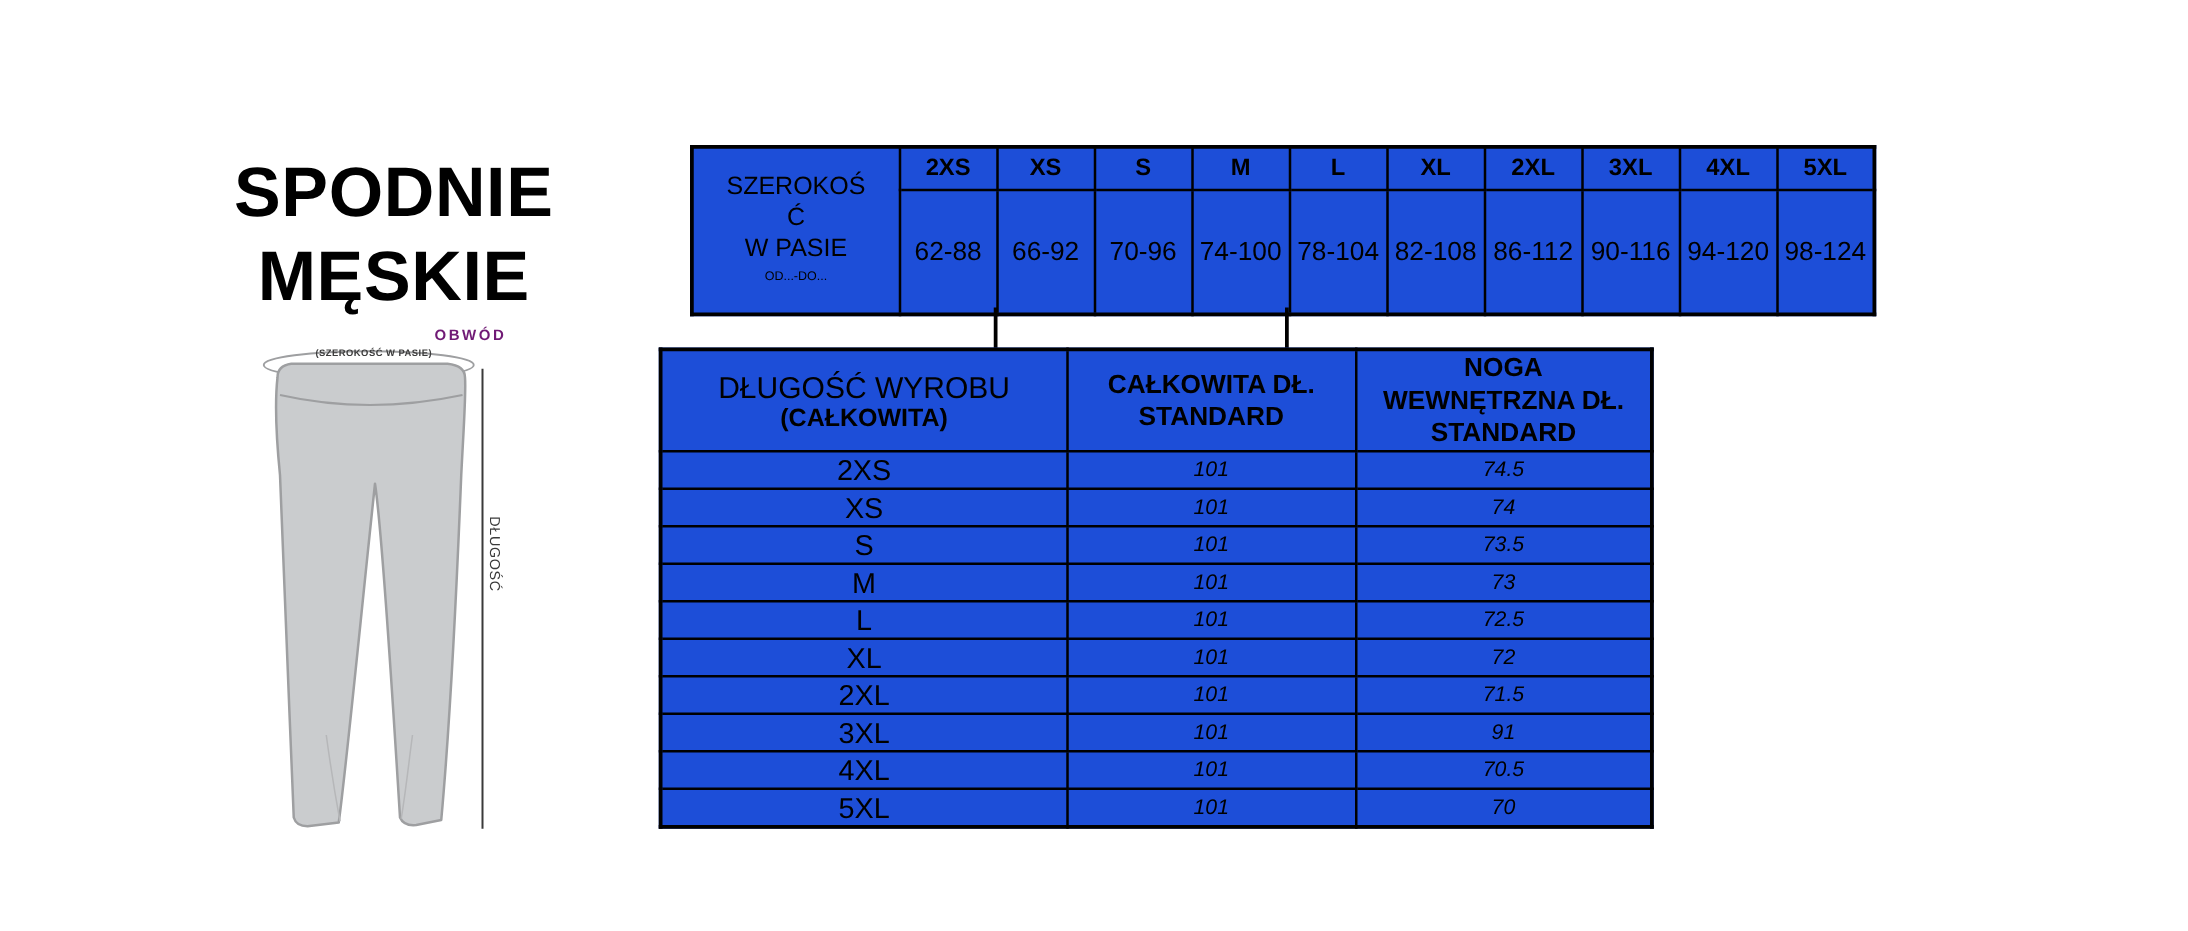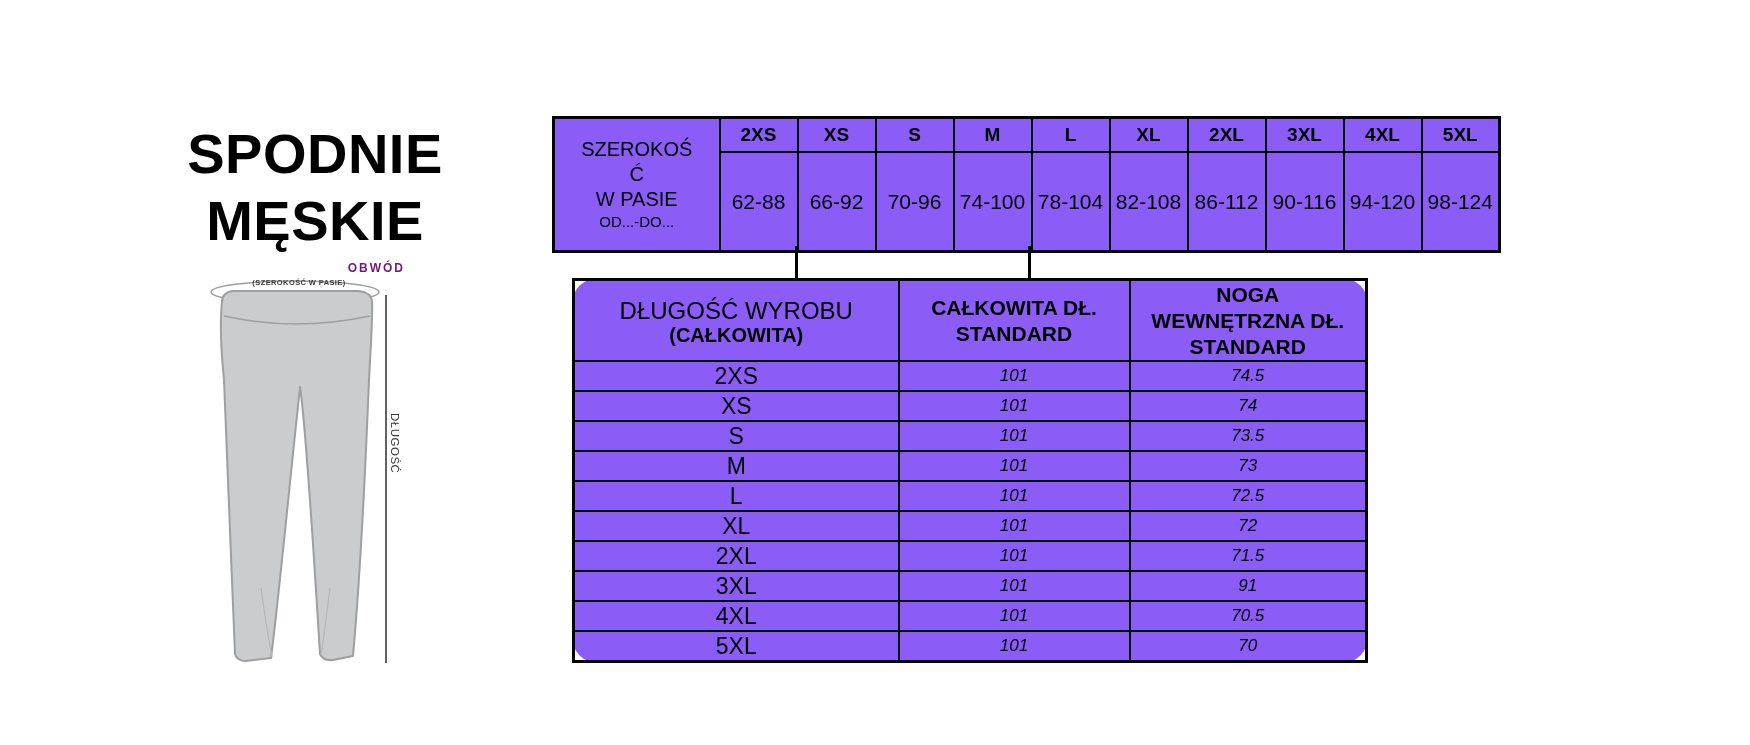--- a/index.html
+++ b/index.html
@@ -23,35 +23,35 @@
   .obwod-sub{
     position:absolute;left:0px;top:20px;width:212px;text-align:center;
     font-weight:bold;font-size:7.5px;letter-spacing:0.4px;color:#3c3c3c;
   }
   .dlugosc{
     position:absolute;left:196px;top:155px;height:70px;
     writing-mode:vertical-rl;font-size:11.5px;color:#3a3a3a;letter-spacing:0.5px;
     white-space:nowrap;
   }
   
-  table{border-collapse:collapse;table-layout:fixed;position:absolute;background:#8b5cf6;}
+  table{border-collapse:collapse;table-layout:fixed;position:absolute;background:#1d4ed8;}
   td,th{border:2px solid #000;padding:0;text-align:center;vertical-align:middle;overflow:hidden;}
   .size-table, .length-table{border:3px solid #000;}
   
   .size-table{left:552px;top:116px;}
   .size-table .hdr-cell{font-size:20px;line-height:25px;font-weight:normal;}
-  .size-table .hdr-od{font-size:15px;line-height:20px;}
+  .size-table .hdr-od{font-size:10px;line-height:20px;}
   .size-table th.size-col{font-size:19px;font-weight:bold;height:32px;}
   .size-table td.range{font-size:21px;font-weight:normal;height:97px;}
   
   .stub{position:absolute;width:3px;height:34px;background:#000;top:246px;}
   .stub.s1{left:795px;}
   .stub.s2{left:1028px;}
   
-  .length-table{left:572px;top:278px;border-radius:26px;}
+  .length-table{left:527px;top:278px;}
   .length-table .h1-title{font-size:24px;font-weight:normal;line-height:28px;}
   .length-table .h1-sub{font-size:20px;font-weight:bold;line-height:20px;}
   .length-table .h-bold{font-size:21px;font-weight:bold;line-height:26px;}
   .length-table th{height:79px;}
   .length-table td.size{font-size:23px;font-weight:normal;height:28px;line-height:26px;}
   .length-table td.val{font-size:17px;font-weight:normal;font-style:italic;}
 </style>
 </head>
 <body>
 

